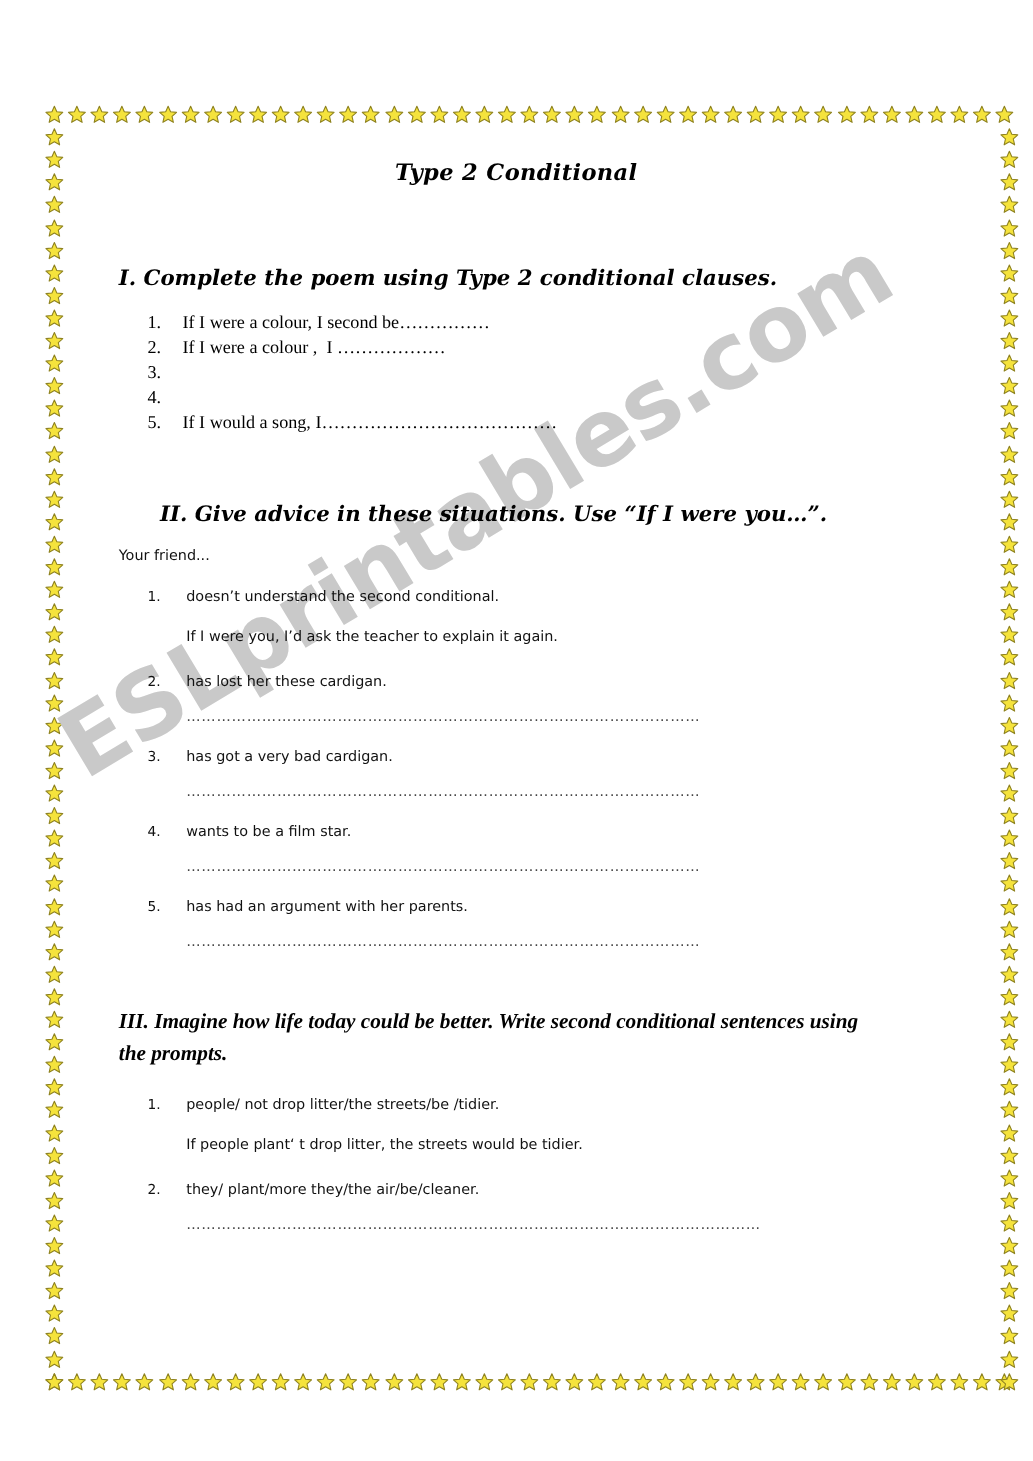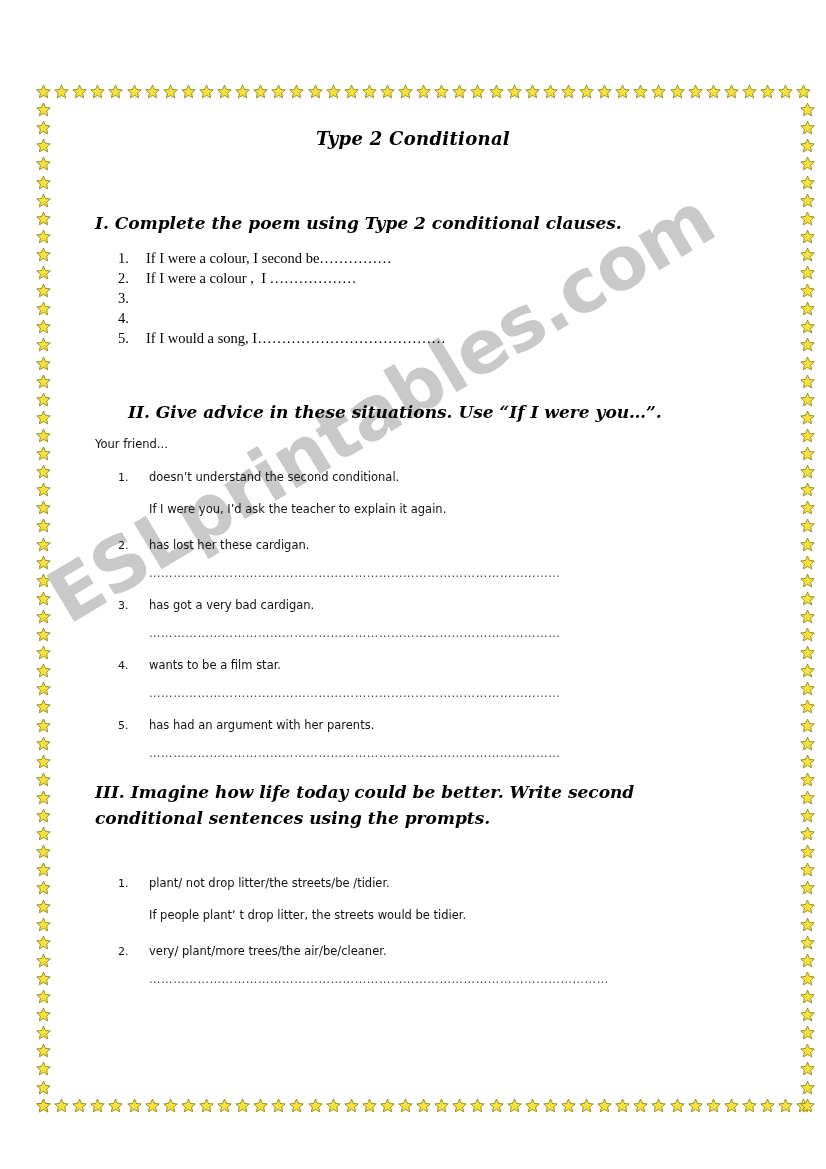--- a/index.html
+++ b/index.html
@@ -81,21 +81,21 @@
     width: 620px;
     font-family: "DejaVu Serif", serif;
     font-style: italic;
     font-weight: bold;
     font-size: 17px;
     line-height: 26px;
     color: #000;
   }
   #heading-1 { top: 210px; }
   #heading-2 { top: 399px; margin-left: 33px; }
-  #heading-3 { top: 779px; width: 600px; }
+  #heading-3 { top: 804px; width: 600px; font-family: Liberation Serif, serif; }
 
   .sans-note {
     position: absolute;
     left: 95px;
     font-family: "DejaVu Sans", sans-serif;
     font-size: 11.5px;
     color: #111;
   }
   #your-friend { top: 437px; }
 
@@ -1241,31 +1241,31 @@
         <div class="dots">…………………………………………………………………………………………</div>
       </div>
     </div>
 
     <div class="section-heading" id="heading-3">III. Imagine how life today could be better. Write second conditional sentences using the prompts.</div>
 
     <div class="qlist" id="list-3">
       <div class="qitem">
         <div class="qline">
           <span class="num">1.</span>
-          <span class="txt">plant/ not drop litter/the streets/be /tidier.</span>
+          <span class="txt">people/ not drop litter/the streets/be /tidier.</span>
         </div>
         <div class="sp-18"></div>
         <div class="answer">If people plant‘ t drop litter, the streets would be tidier.</div>
       </div>
       <div class="sp-22"></div>
 
       <div class="qitem">
         <div class="qline">
           <span class="num">2.</span>
-          <span class="txt">very/ plant/more trees/the air/be/cleaner.</span>
+          <span class="txt">they/ plant/more they/the air/be/cleaner.</span>
         </div>
         <div class="sp-14"></div>
         <div class="dots">……………………………………………………………………………………………………</div>
       </div>
     </div>
 
   </div>
 </div>
 
 </body></html>

